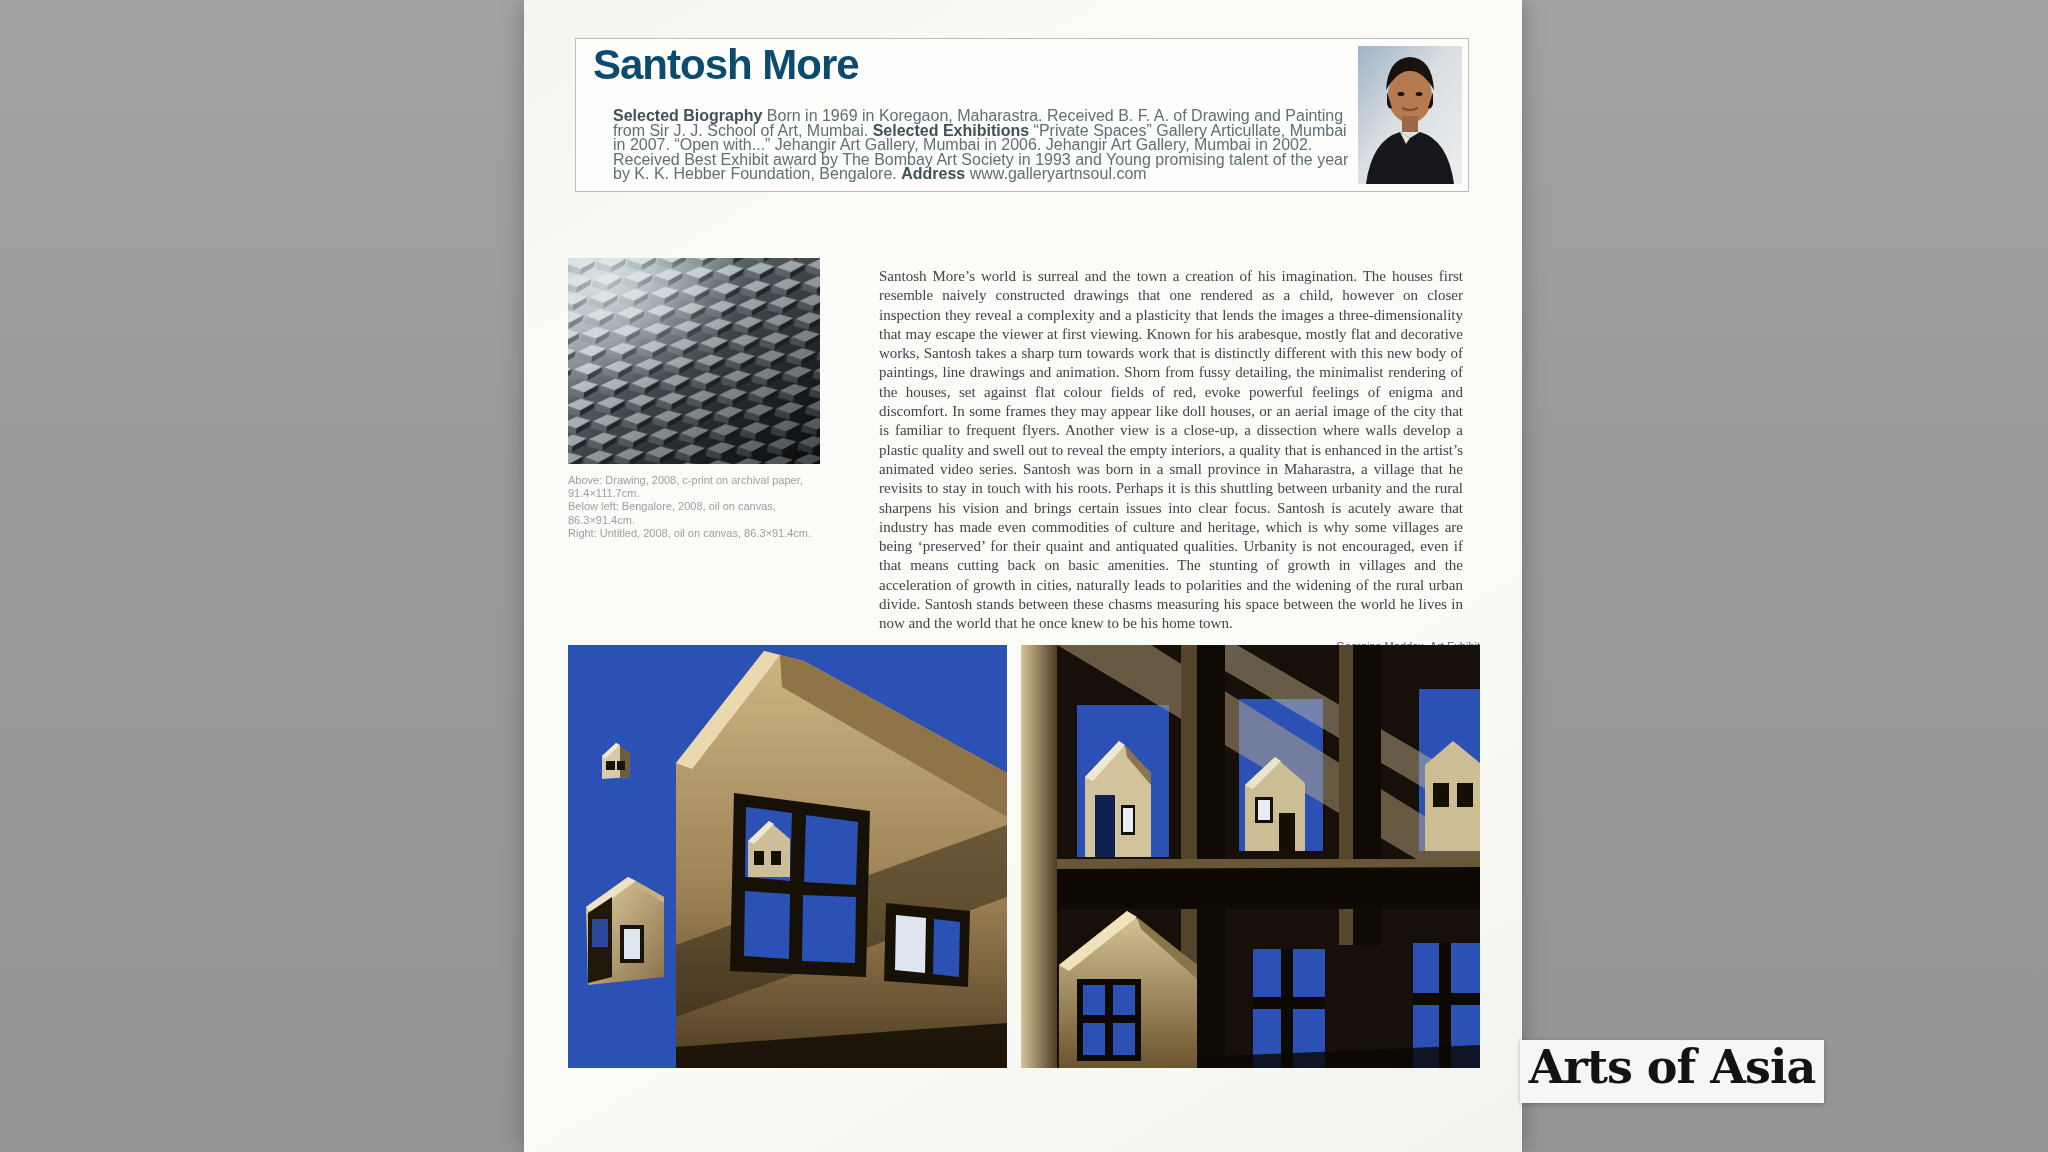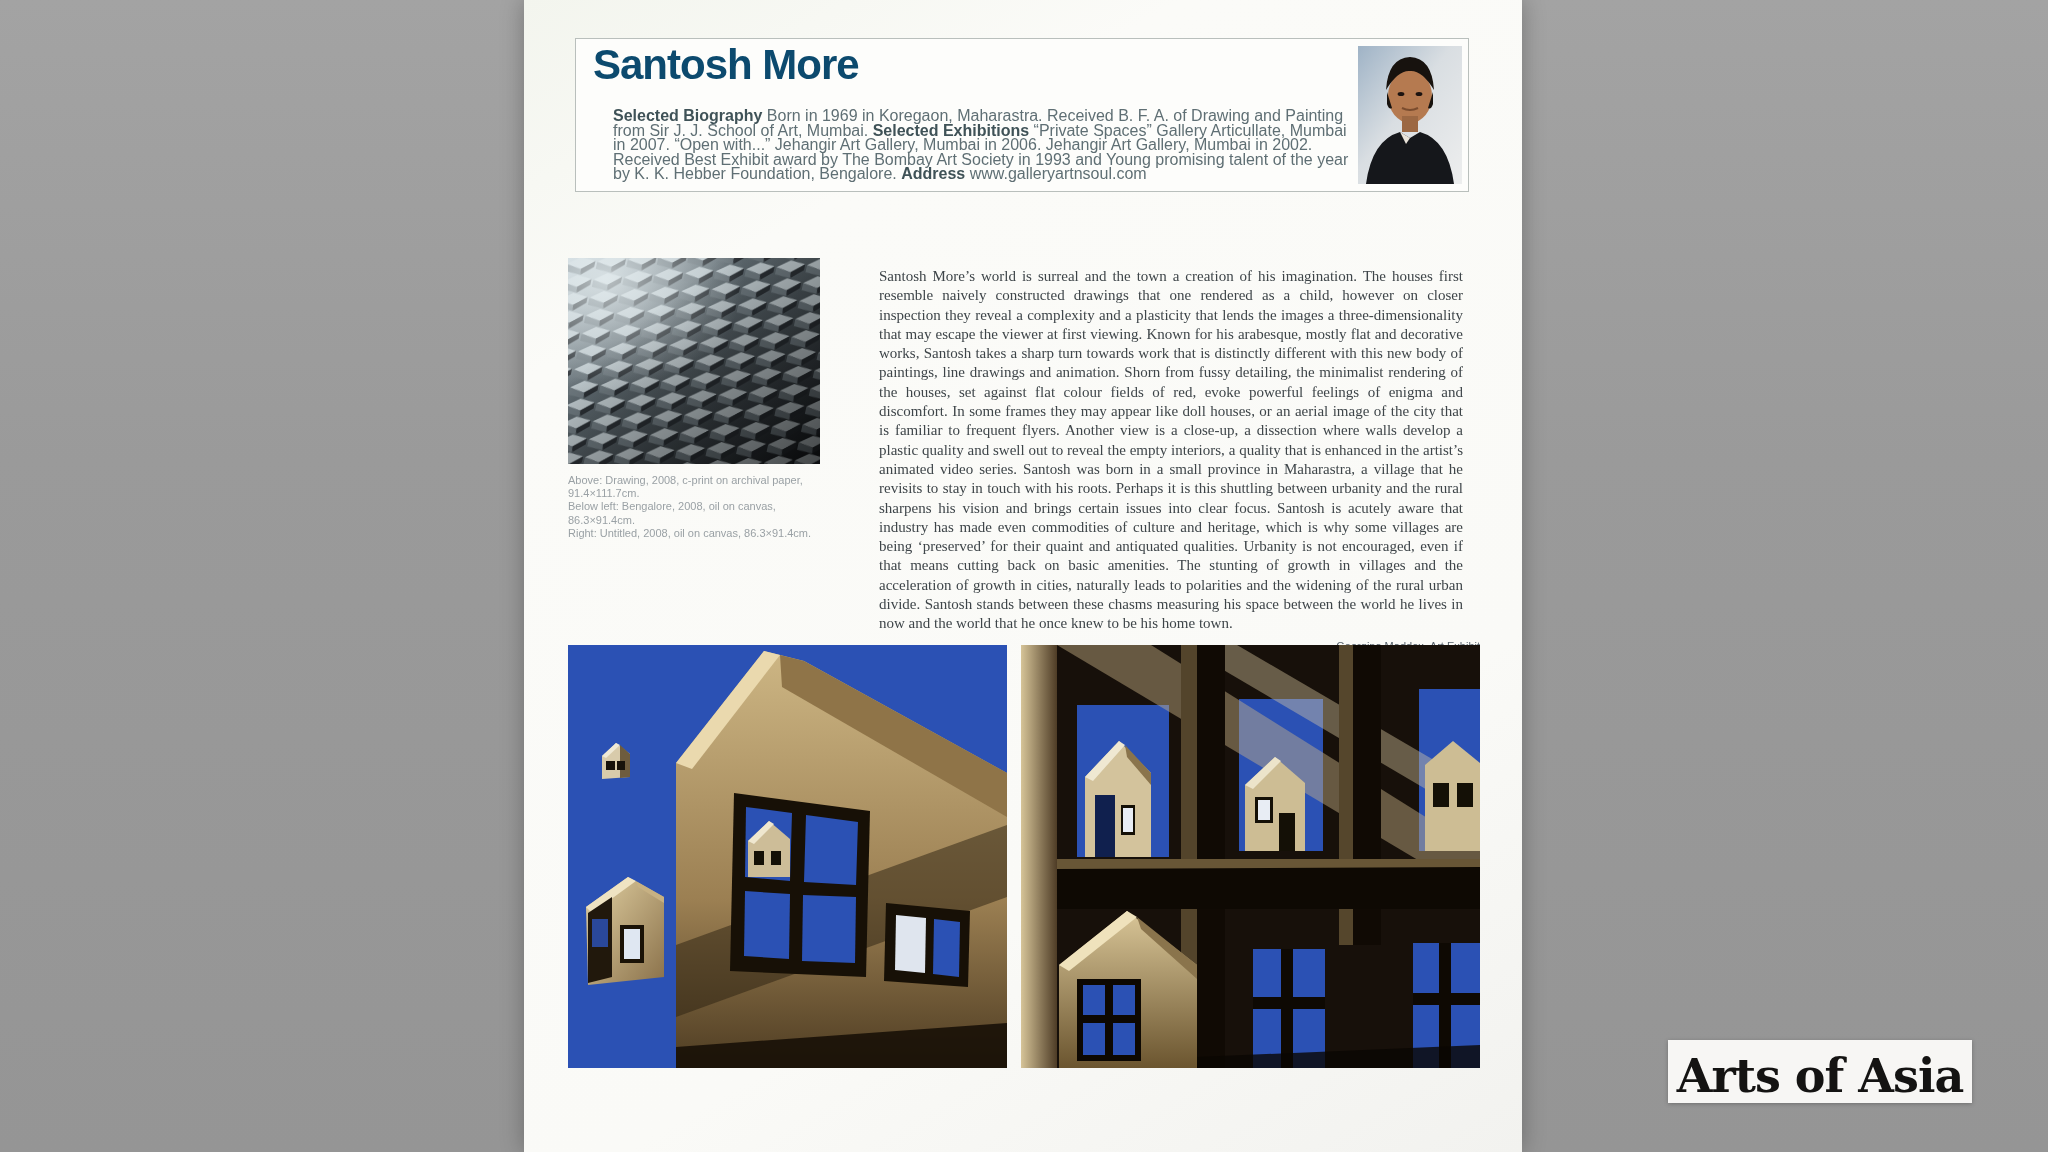--- a/index.html
+++ b/index.html
@@ -56,22 +56,22 @@
     position:absolute;right:0;bottom:-1px;
     font-family:"Liberation Sans", sans-serif;
     font-size:11px;color:#55606a;background:transparent;
   }
   
   .diptych{position:absolute;left:44px;top:645px;width:912px;height:423px;}
   .panel-left{position:absolute;left:0;top:0;width:439px;height:423px;display:block;}
   .panel-right{position:absolute;left:453px;top:0;width:459px;height:423px;display:block;}
   
   .logo-box{
-    position:absolute;left:1668px;top:1040px;width:304px;height:63px;
-    background:#f7f6f4;display:flex;align-items:flex-end;justify-content:center;
+    position:absolute;left:1520px;top:1040px;width:304px;height:63px;
+    background:#f7f6f4;display:flex;align-items:flex-start;justify-content:center;
     box-shadow:0 1px 4px rgba(0,0,0,.25);
   }
   .logo-text{
     font-family:"DejaVu Serif", serif;font-weight:bold;
     font-size:46px;color:#141312;letter-spacing:-1px;white-space:nowrap;
   }
 </style>
 </head>
 <body>
 

